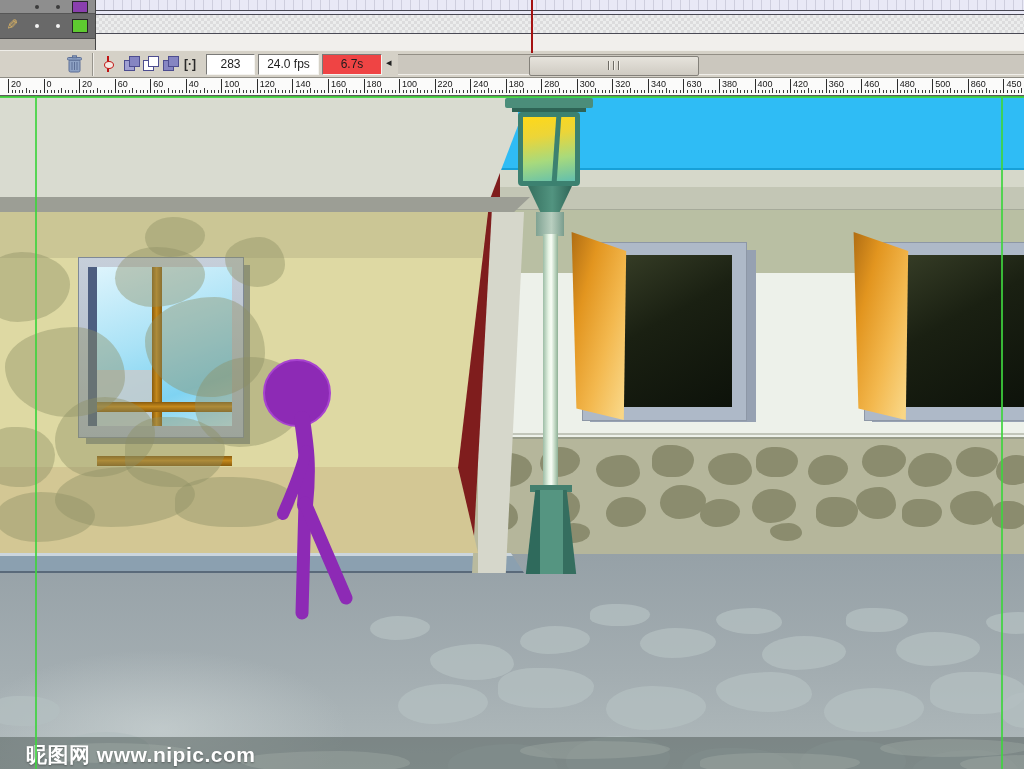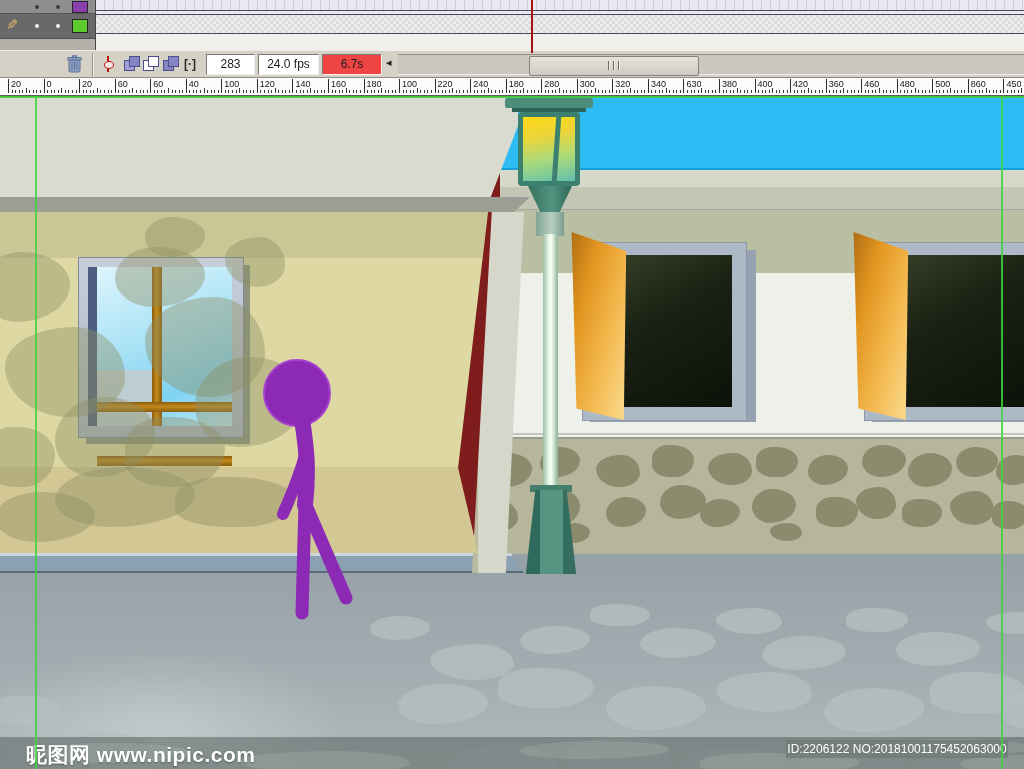--- a/index.html
+++ b/index.html
@@ -669,19 +669,18 @@
         <div class="bblob" style="left: 520px; top: 4px; width: 150px; height: 18px; border-radius: 50% 50% 60% 40% / 55% 45%;"></div>
         <div class="bblob" style="left: 700px; top: 16px; width: 160px; height: 20px; border-radius: 42% 58% 50% 50% / 48% 52% 60% 40%;"></div>
         <div class="bblob" style="left: 880px; top: 2px; width: 150px; height: 18px; border-radius: 46% 54% 58% 42% / 52% 46% 54% 48%;"></div>
         <div class="bblob" style="left: 960px; top: 18px; width: 120px; height: 20px; border-radius: 58% 42% 46% 54% / 44% 56%;"></div>
       </div>
     <div id="watermark" class="abs">
       <span>昵图网</span>
       <span> </span>
       <span>www.nipic.com</span>
     </div>
-    <div id="idbadge" class="abs">ID:2206122 NO:20181001175452063000</div>
 
     <div class="abs guide-v" style="left:35px;"></div>
     <div class="abs guide-v" style="left:1001px;"></div>
     <div id="guide-h" class="abs"></div>
   </div>
 </div>
 
 </body></html>

